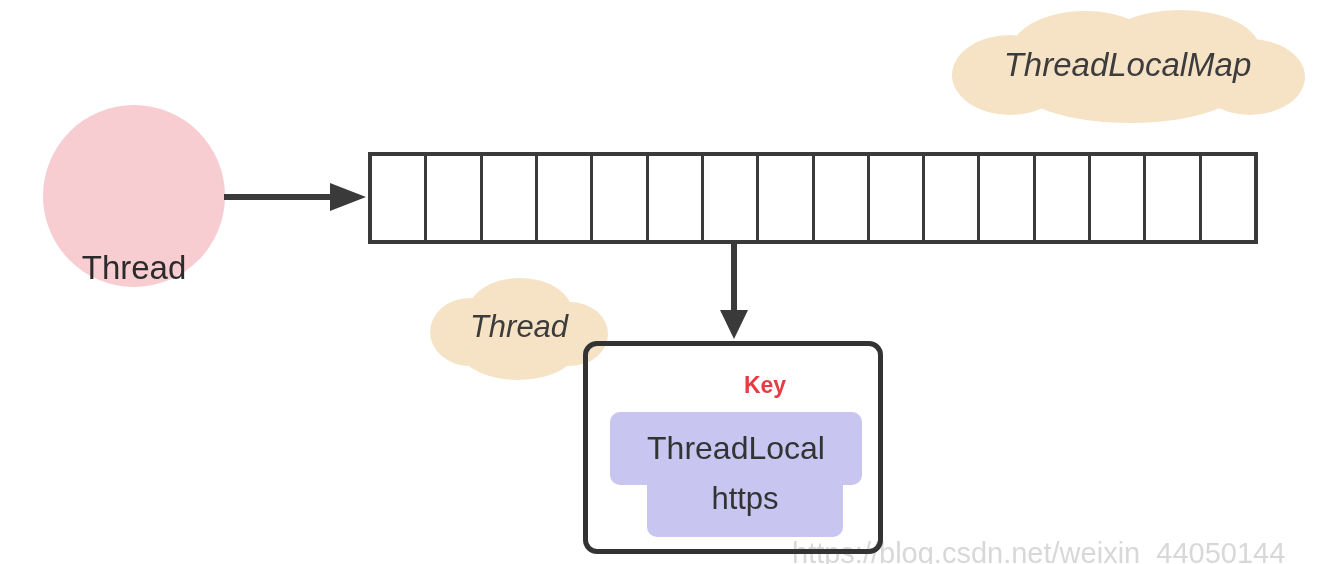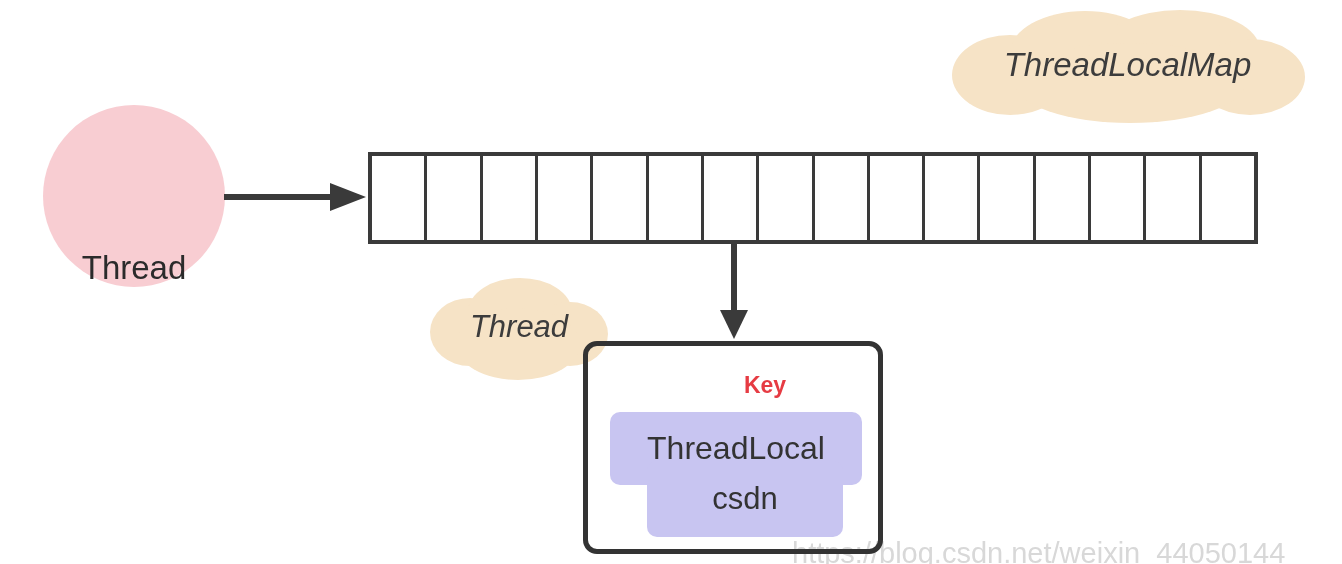--- a/index.html
+++ b/index.html
@@ -170,19 +170,19 @@
 
   <div class="v-arrow-line"></div>
   <div class="v-arrow-head"></div>
 
   <div class="entry-box">
     <div class="key-label">Key</div>
     <div class="field field-threadlocal">
       <span>ThreadLocal</span>
     </div>
     <div class="field field-value">
-      <span>csdn</span>
+      <span>https</span>
     </div>
   </div>
 
   <div class="watermark">https://blog.csdn.net/weixin_44050144</div>
 
 </div>
 
 </body></html>

